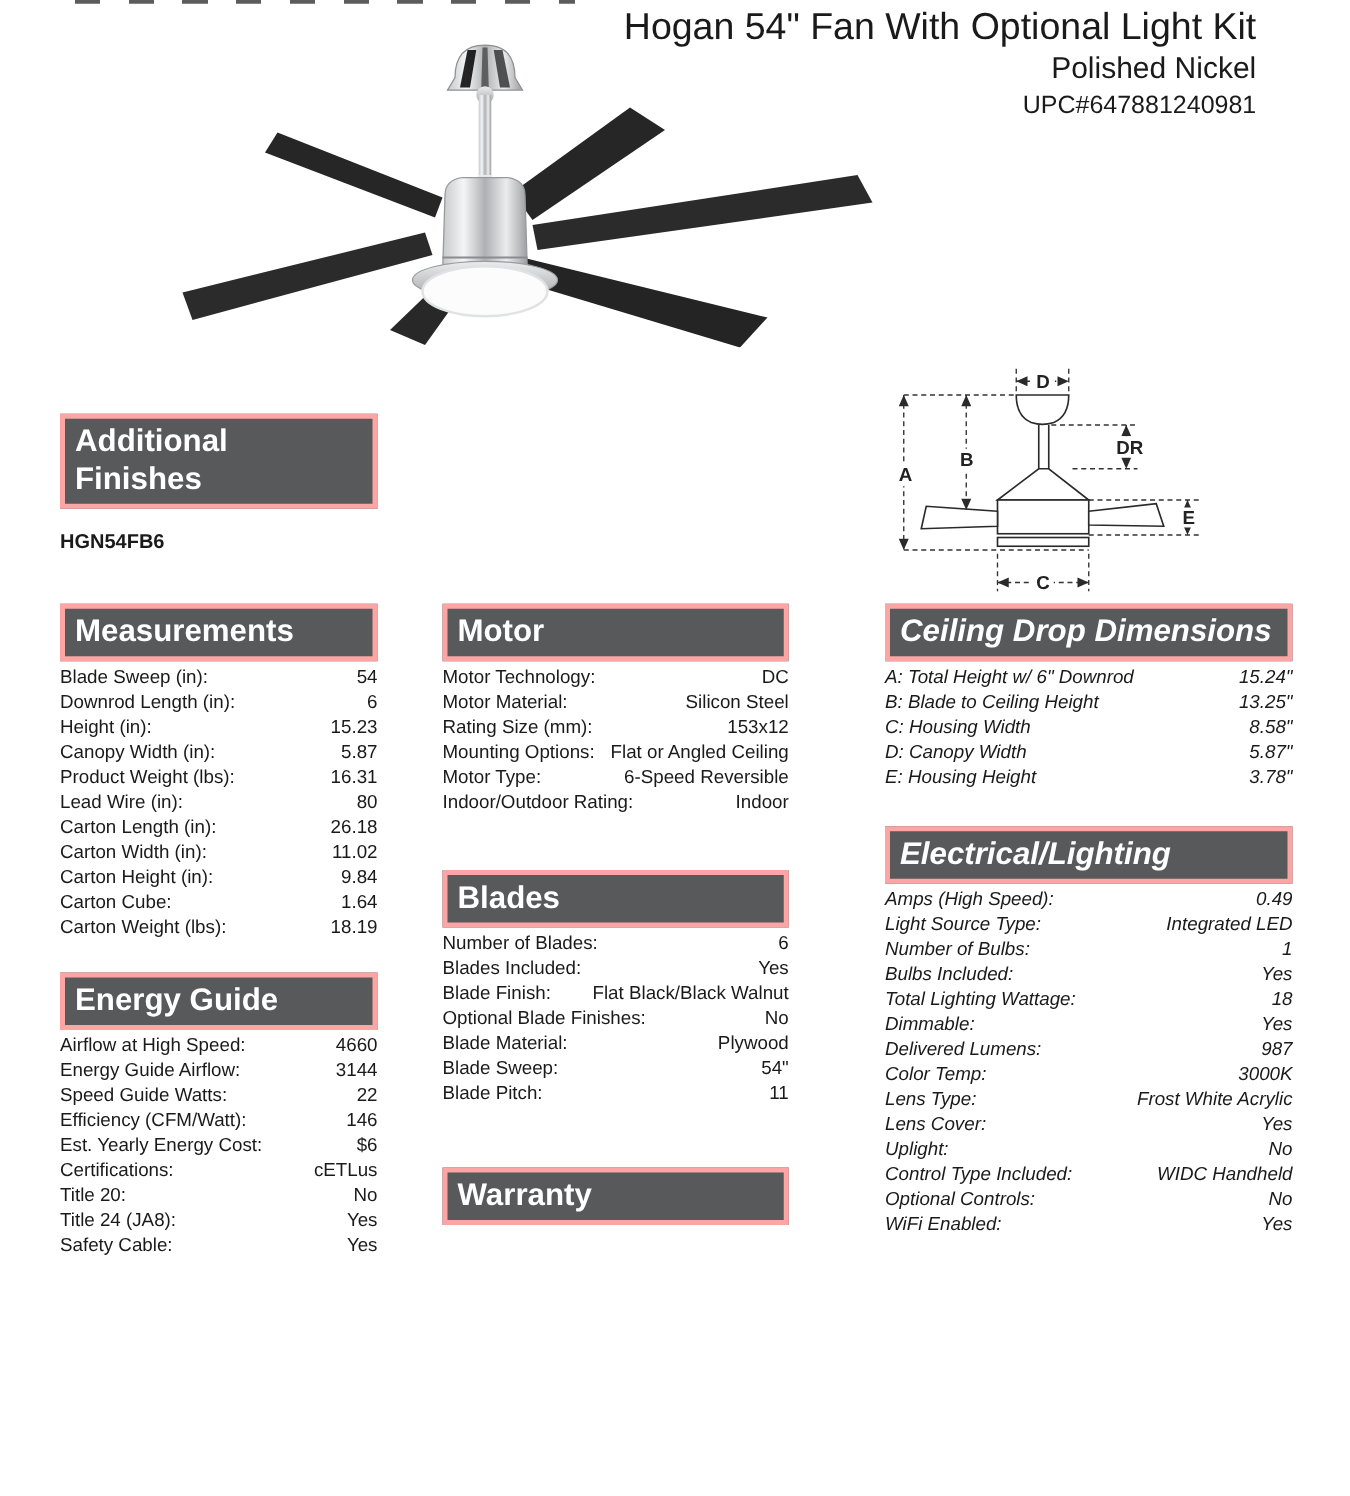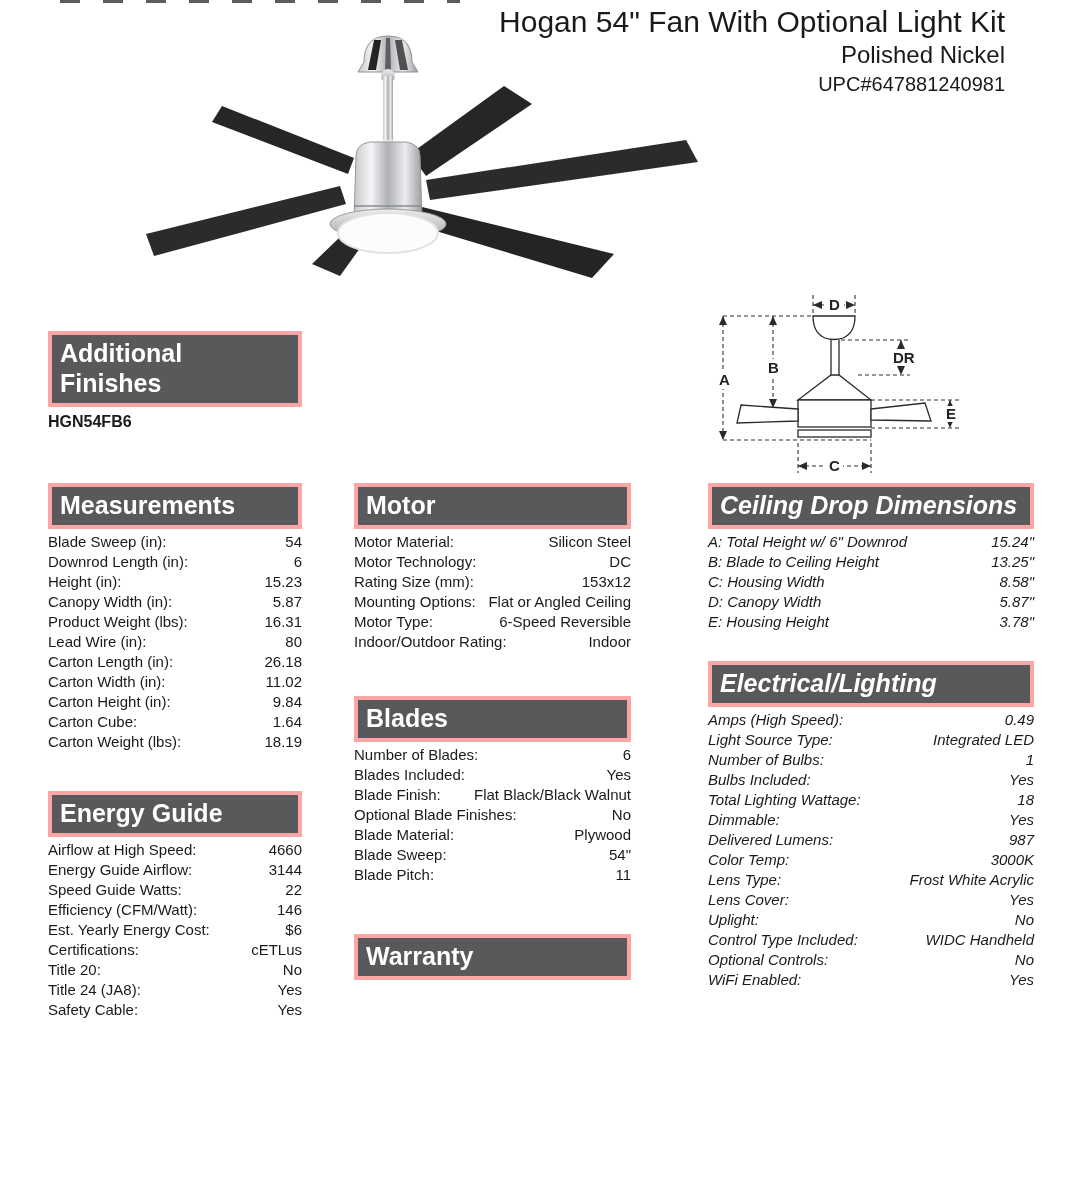--- a/index.html
+++ b/index.html
@@ -29,24 +29,24 @@
   .af-block{position:absolute;left:48px;top:331px;width:254px;}
 
   .section-header{background:var(--section-header-bg,#58595b);color:var(--section-header-text,#fff);
     font-weight:bold;font-size:25px;line-height:30px;padding:3px 8px 5px;border:4px solid #fca5a5;
     box-sizing:border-box;}
   .rows{margin-top:3px;}
   .spec-row{display:flex;justify-content:space-between;font-size:15px;line-height:20px;}
   .spec-label{white-space:nowrap;}
   .spec-value{white-space:nowrap;text-align:right;padding-left:6px;}
 
-  .model-label{font-size:16px;font-weight:bold;line-height:22px;margin-top:4px;}
+  .model-label{font-size:16px;font-weight:bold;line-height:22px;margin-top:16px;}
   .warranty-text{font-size:15px;line-height:20px;margin-top:5px;}
 
-  .sect-energy{margin-top:39px;}
+  .sect-energy{margin-top:26px;}
   .sect-blades{margin-top:44px;}
   .sect-warranty{margin-top:49px;}
   .sect-electrical{margin-top:29px;}
 </style>
 </head>
 <body>
 
 <div class="page">
 
   <div class="logo-remnant"></div>
@@ -257,26 +257,26 @@
           </div>
         </div>
     </div>
   </div>
 
   <div class="col col2">
     <div class="sect">
       <div class="section-header">Motor</div>
       <div class="rows">
           <div class="spec-row">
+            <span class="spec-label">Motor Technology:</span>
+            <span class="spec-value">DC</span>
+          </div>
+          <div class="spec-row">
             <span class="spec-label">Motor Material:</span>
             <span class="spec-value">Silicon Steel</span>
-          </div>
-          <div class="spec-row">
-            <span class="spec-label">Motor Technology:</span>
-            <span class="spec-value">DC</span>
           </div>
           <div class="spec-row">
             <span class="spec-label">Rating Size (mm):</span>
             <span class="spec-value">153x12</span>
           </div>
           <div class="spec-row">
             <span class="spec-label">Mounting Options:</span>
             <span class="spec-value">Flat or Angled Ceiling</span>
           </div>
           <div class="spec-row">

